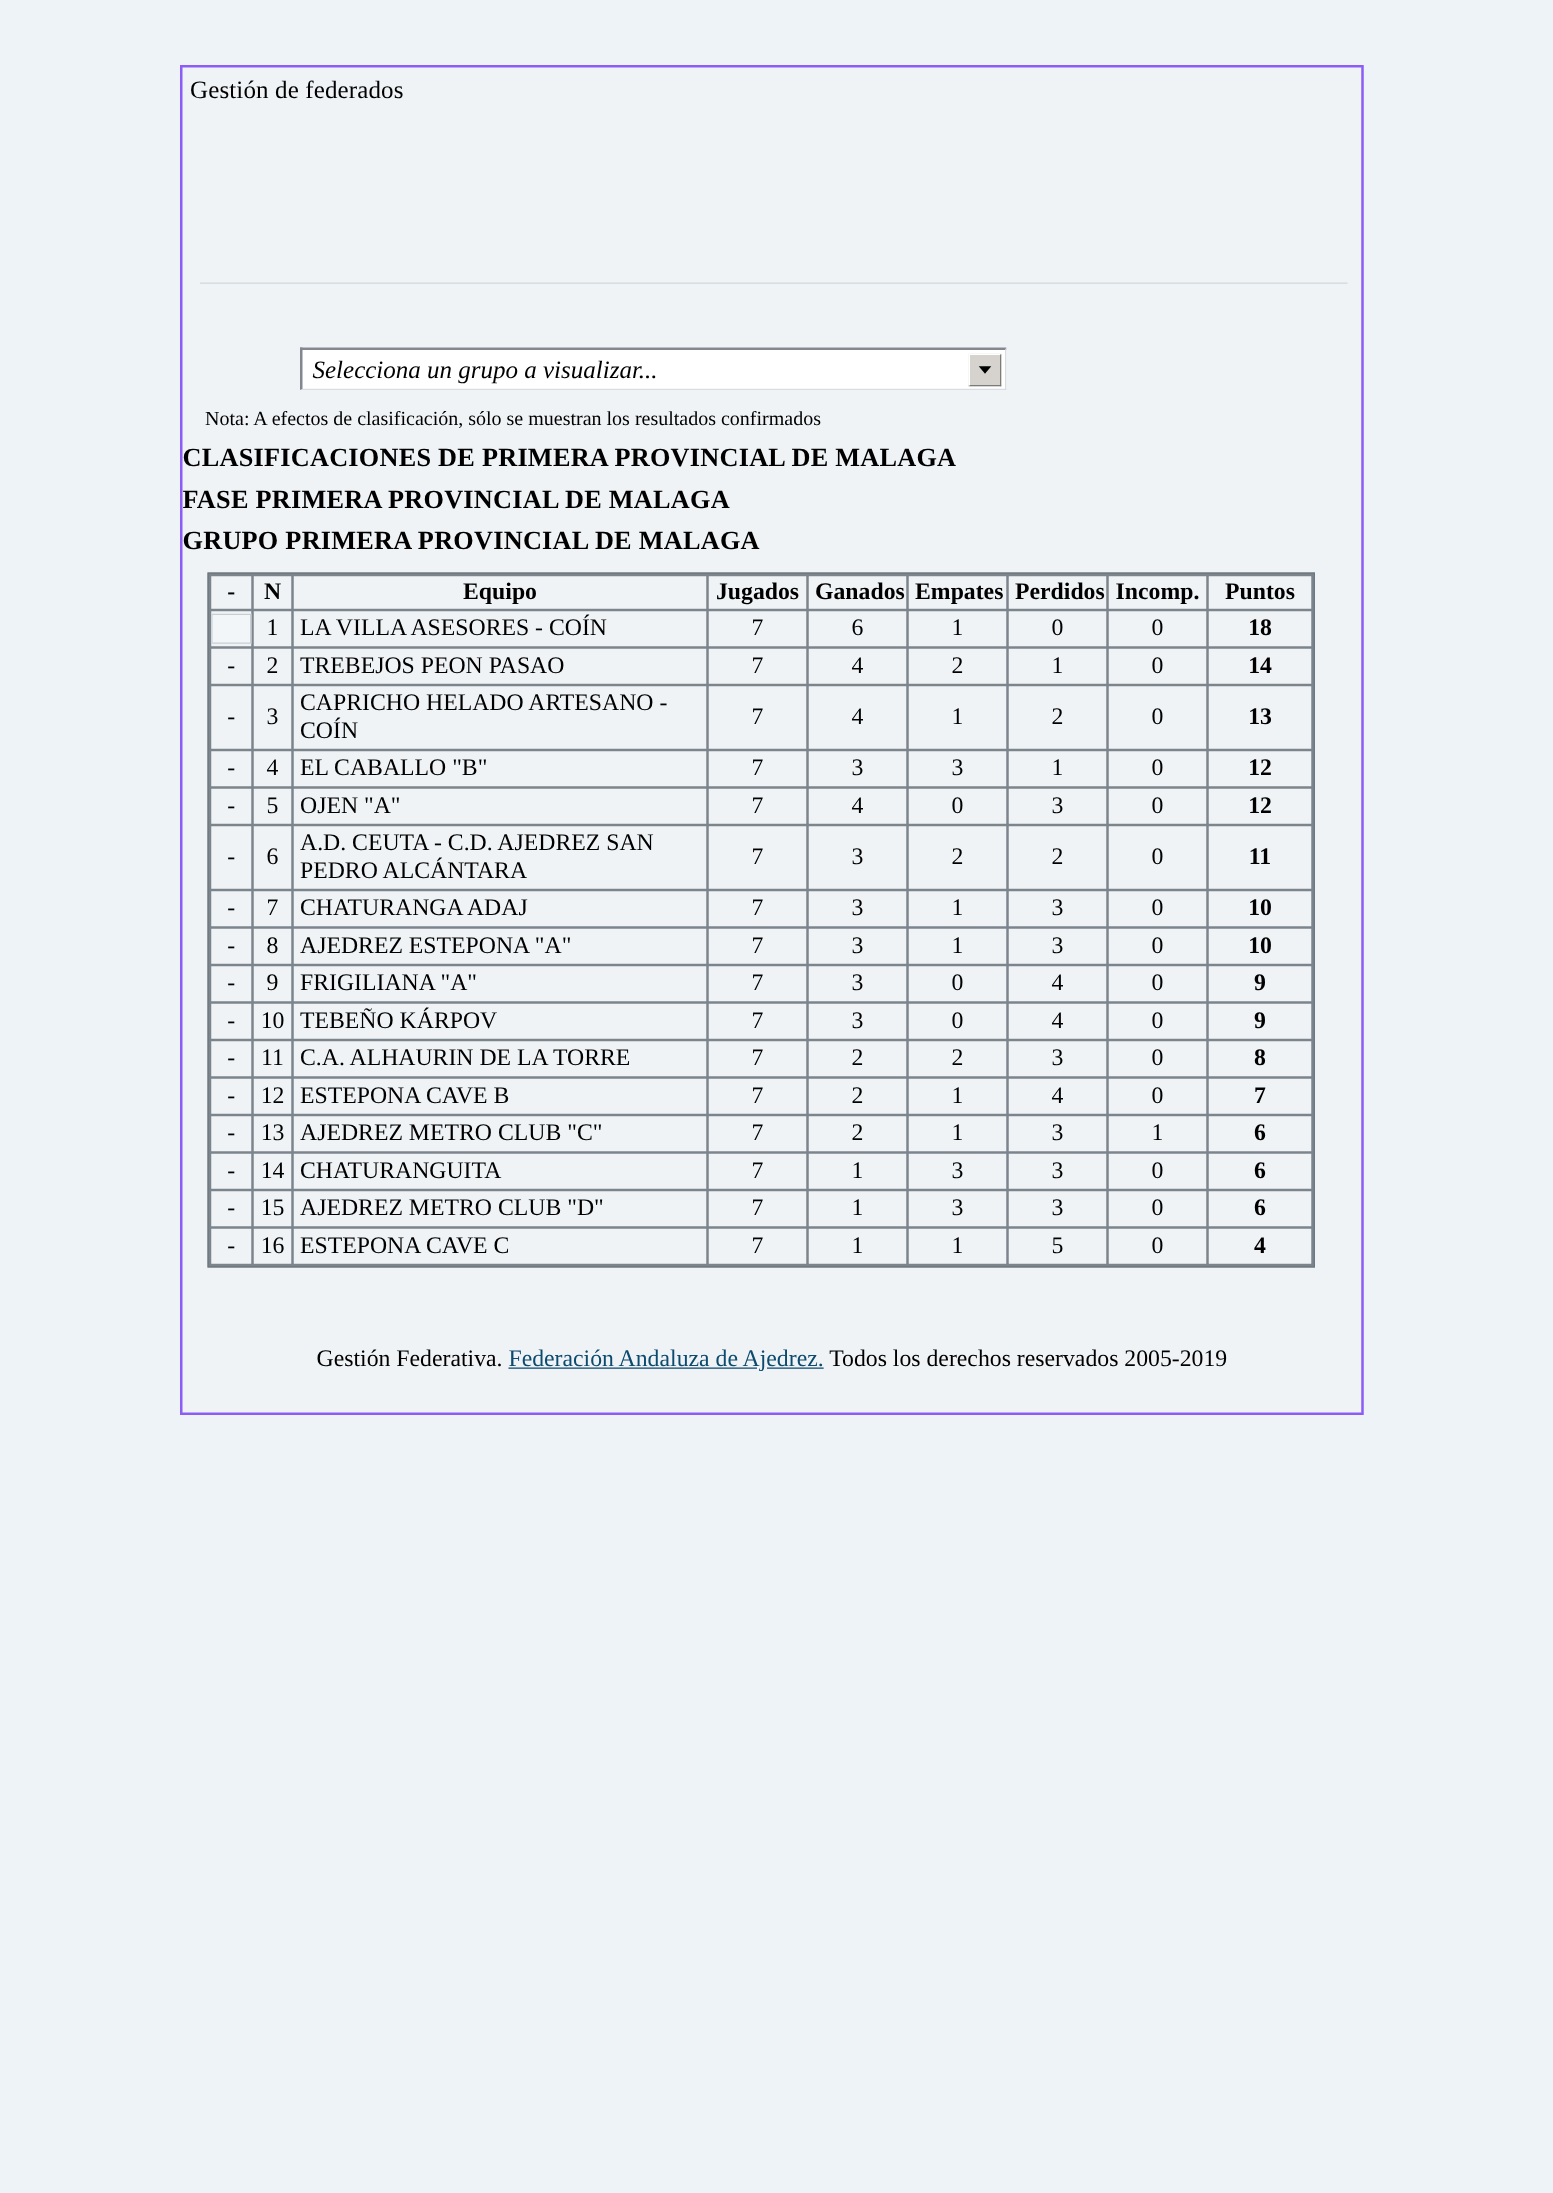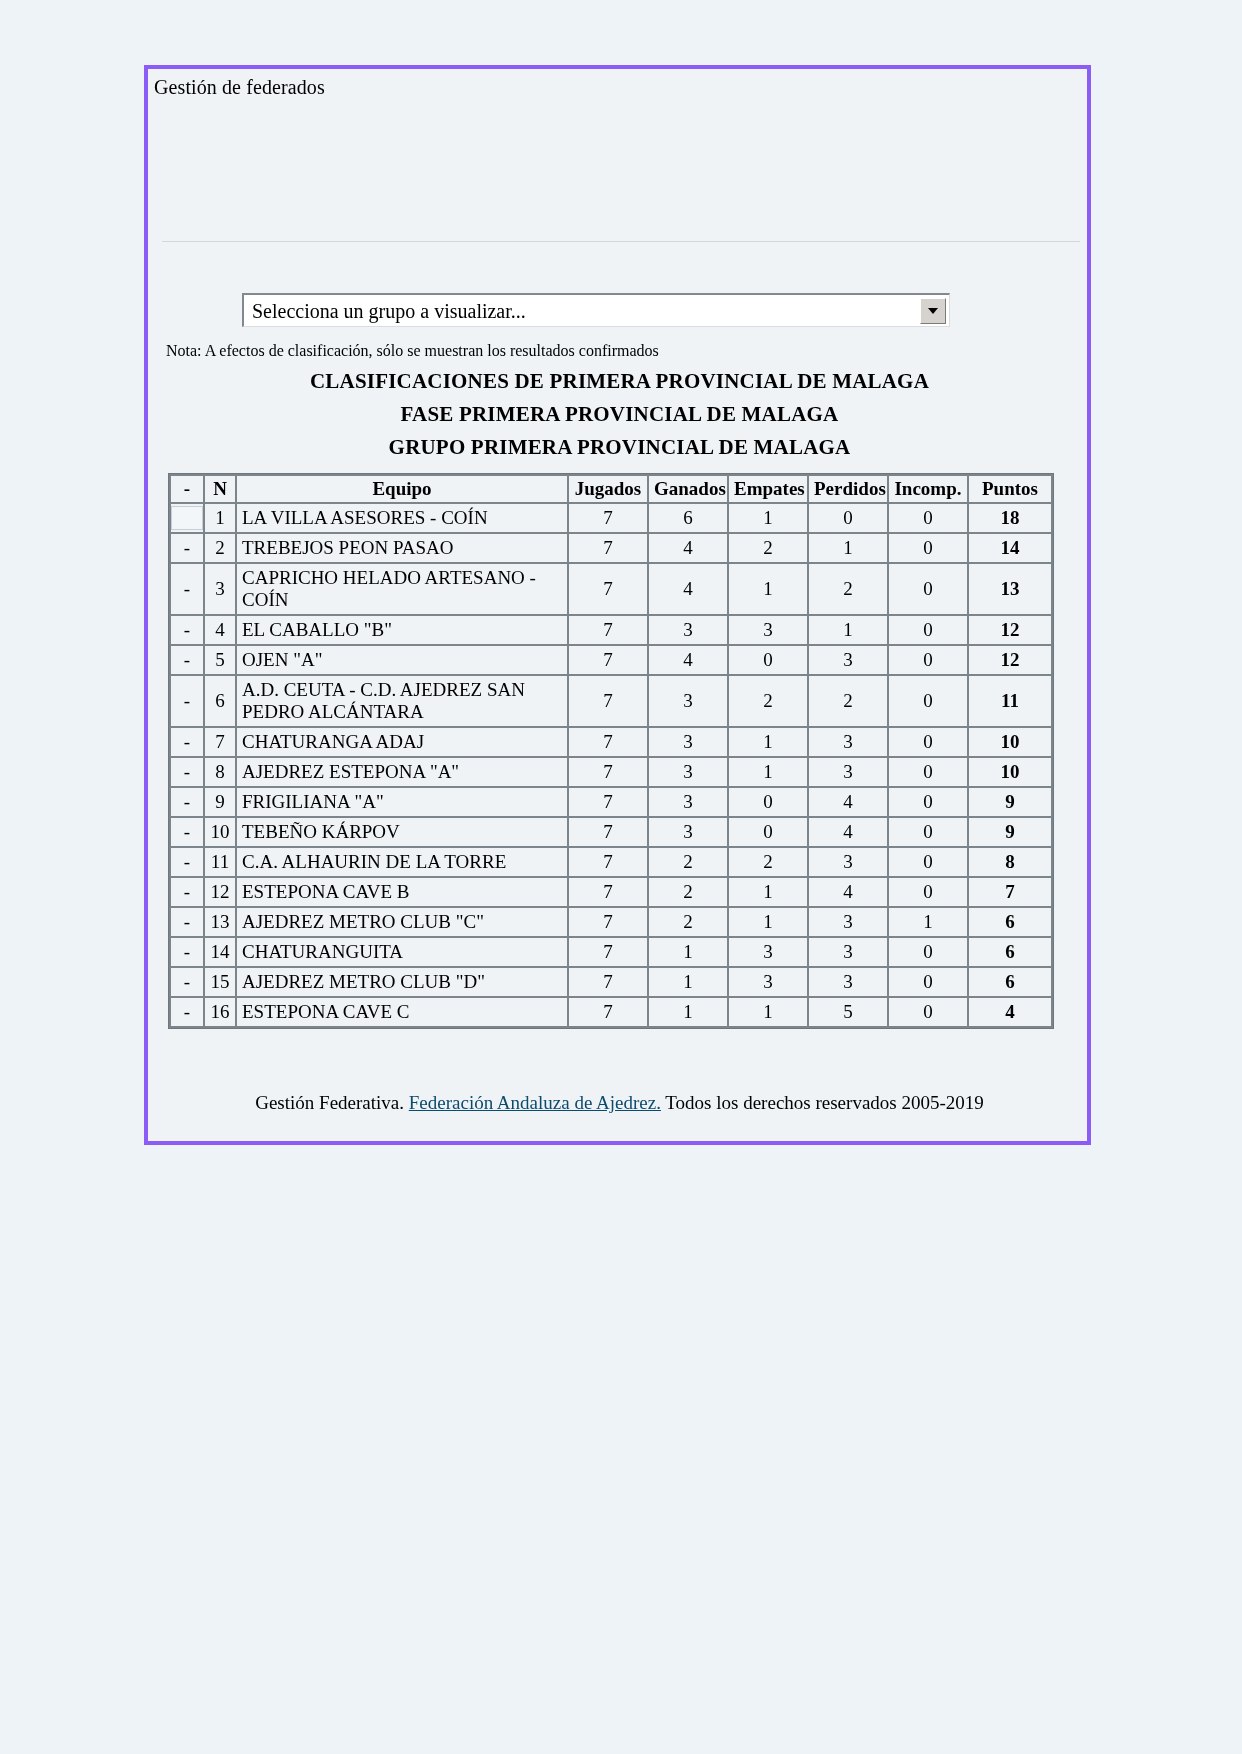--- a/index.html
+++ b/index.html
@@ -12,24 +12,24 @@
     height: 1754px;
     font-family: "Liberation Serif", "DejaVu Serif", serif;
     color: #000;
     overflow: hidden;
   }
 
   
   .page-frame {
     position: absolute;
     left: 144px;
-    top: 65px;
+    top: 52px;
     width: 947px;
     height: 1080px;
-    border: 4px solid #8b5cf6;
+    border: 2px solid #8b5cf6;
     background: #eff3f6;
     box-sizing: border-box;
   }
 
   
   .app-title {
     position: absolute;
     left: 6px;
     top: 6px;
     font-size: 20px;
@@ -45,22 +45,23 @@
     width: 918px;
     height: 1px;
     background: #cfd8de;
   }
 
   
   .selector-wrap {
     position: absolute;
     left: 94px;
     top: 224px;
-    width: 708px;
+    width: 565px;
     height: 34px;
+    font-style: italic;
   }
   .selector {
     position: relative;
     width: 100%;
     height: 100%;
     box-sizing: border-box;
     background: #ffffff;
     border-top: 2px solid #828790;
     border-left: 2px solid #828790;
     border-right: 1px solid #d9dde2;
@@ -109,21 +110,20 @@
     line-height: 19px;
   }
   .note b { font-weight: normal; text-align: center; }
 
   
   .headings {
     position: absolute;
     left: 0;
     top: 296px;
     width: 943px;
-    text-align: center;
   }
   .headings .h {
     font-size: 21px;
     font-weight: bold;
     line-height: 33px;
     letter-spacing: .2px;
   }
 
   
   .table-wrap {

